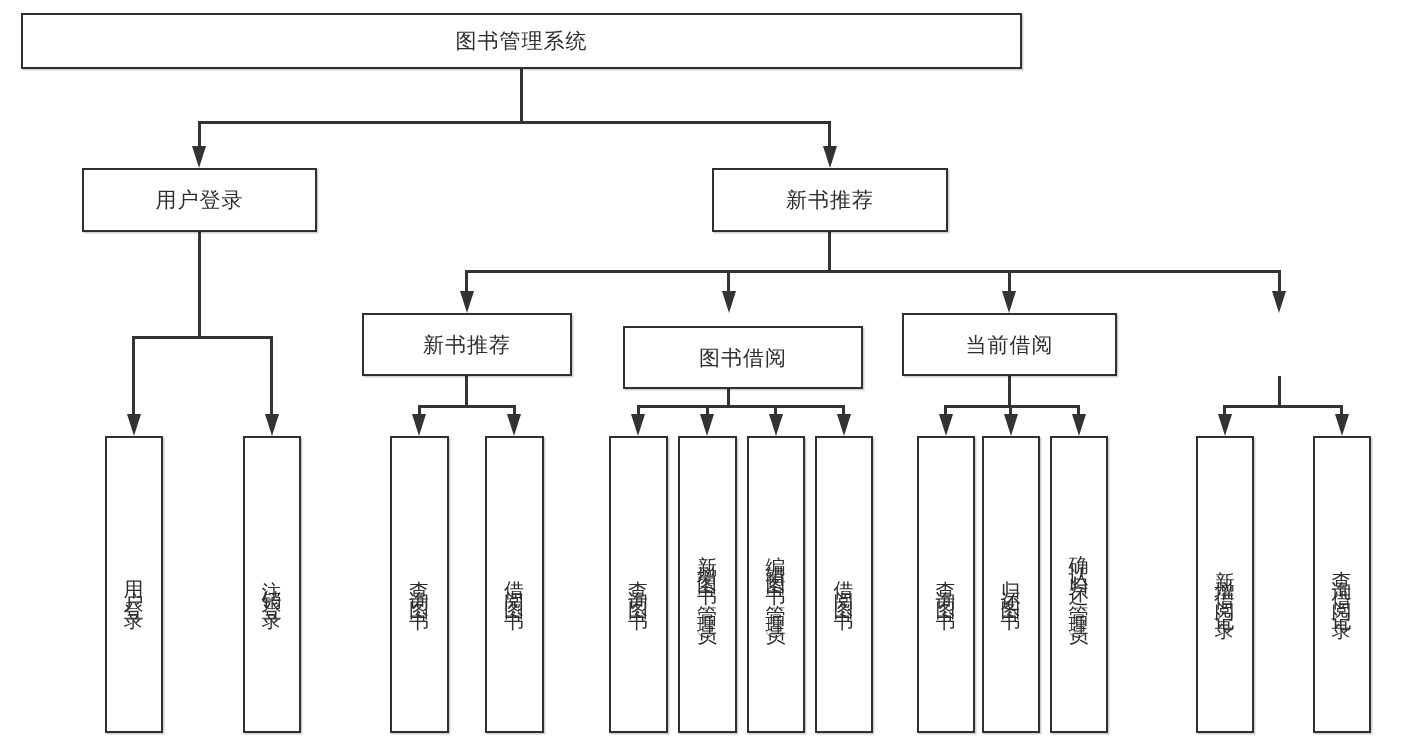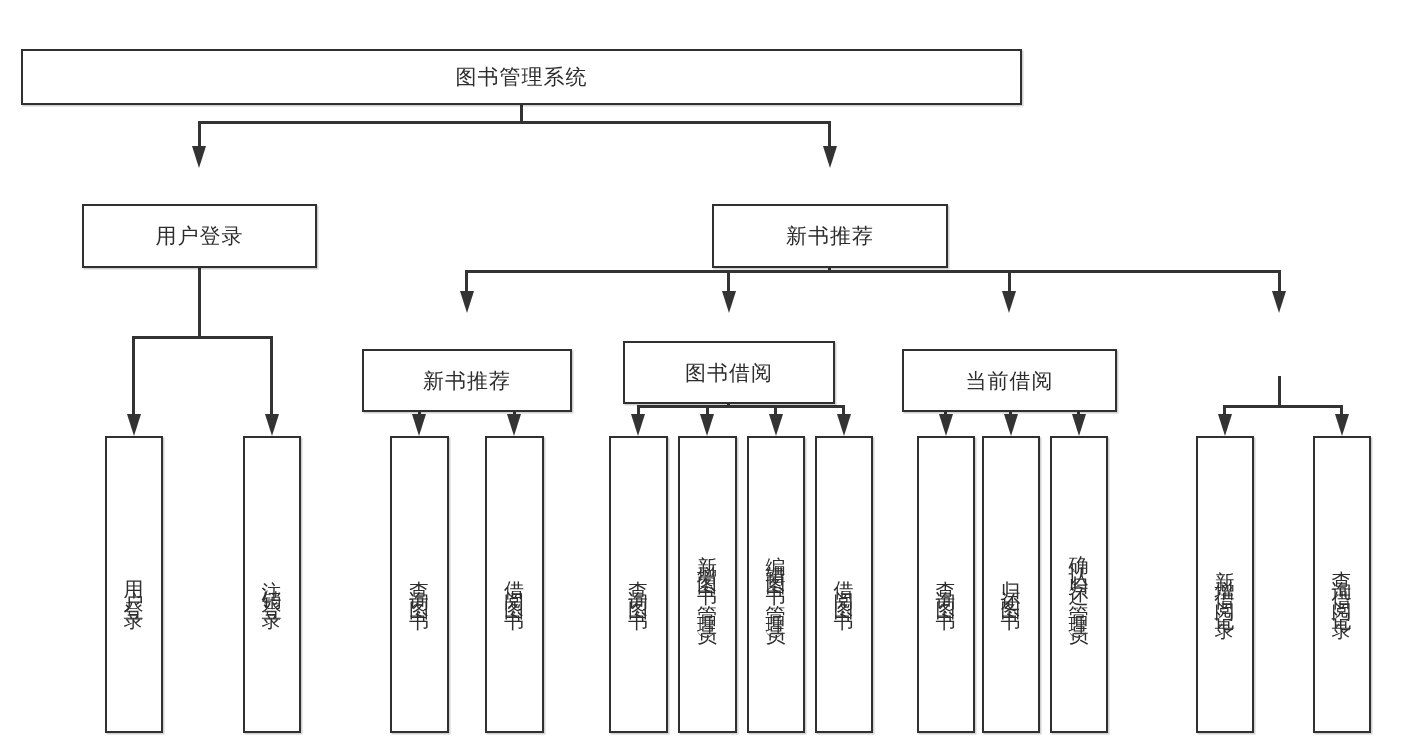--- a/index.html
+++ b/index.html
@@ -18,21 +18,20 @@
     border:2px solid var(--box-border,#303030);
     box-shadow:1.5px 1.5px 0 rgba(0,0,0,0.18);
     color:var(--text,#2d2d2d);
     display:flex;align-items:center;justify-content:center;
     z-index:2;
   }
   .node.h{
     font-size:21px;
     letter-spacing:1px;
     white-space:nowrap;
-    margin-top:36px;
   }
   .node.v{
     writing-mode:vertical-rl;
     text-orientation:mixed;
     font-size:20px;
     letter-spacing:10px;
     line-height:1;
   }
   
   .vl{position:absolute;width:3px;background:var(--line,#333333);z-index:1;}
@@ -119,21 +118,21 @@
   <div class="ar" style="left:1335px;top:414px"></div>
 
   <div class="node h" style="left:21px;top:13px;width:1001px;height:56px">图书管理系统</div>
 
   <div class="node h" style="left:82px;top:168px;width:235px;height:64px">用户登录</div>
 
   <div class="node h" style="left:712px;top:168px;width:236px;height:64px">新书推荐</div>
 
   <div class="node h" style="left:362px;top:313px;width:210px;height:63px">新书推荐</div>
 
-  <div class="node h" style="left:623px;top:305px;width:212px;height:63px">图书借阅</div>
+  <div class="node h" style="left:623px;top:326px;width:240px;height:63px">图书借阅</div>
 
   <div class="node h" style="left:902px;top:313px;width:215px;height:63px">当前借阅</div>
 
 
   <div class="node v" style="left:105px;top:436px;width:58px;height:297px">用户登录</div>
   <div class="node v" style="left:243px;top:436px;width:58px;height:297px">注销登录</div>
 
   <div class="node v" style="left:390px;top:436px;width:59px;height:297px">查询图书</div>
   <div class="node v" style="left:485px;top:436px;width:59px;height:297px">借阅图书</div>
 

